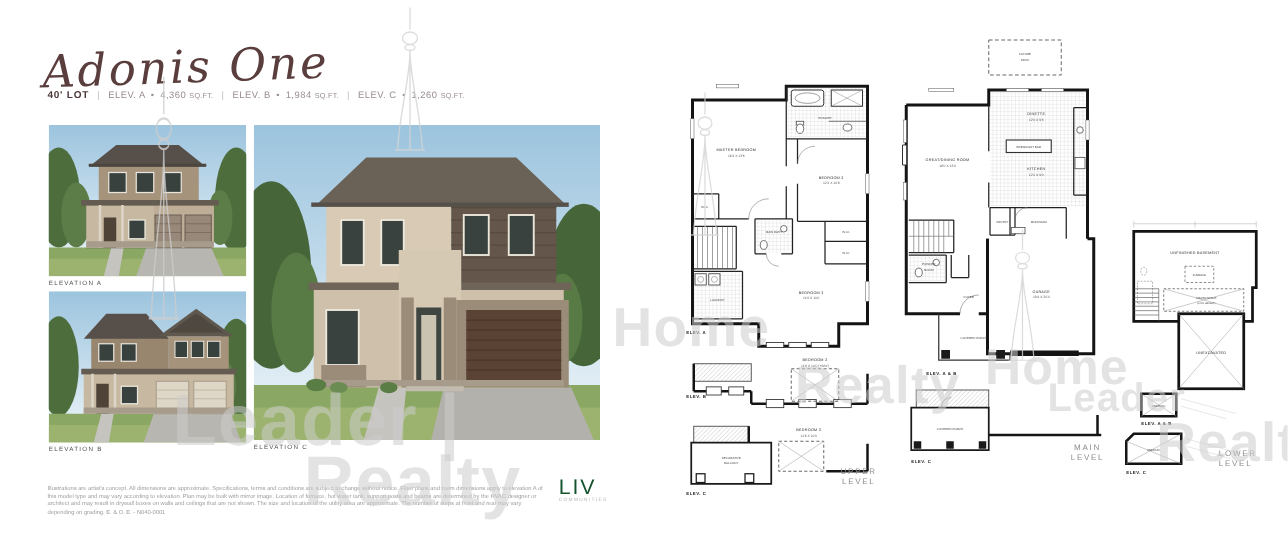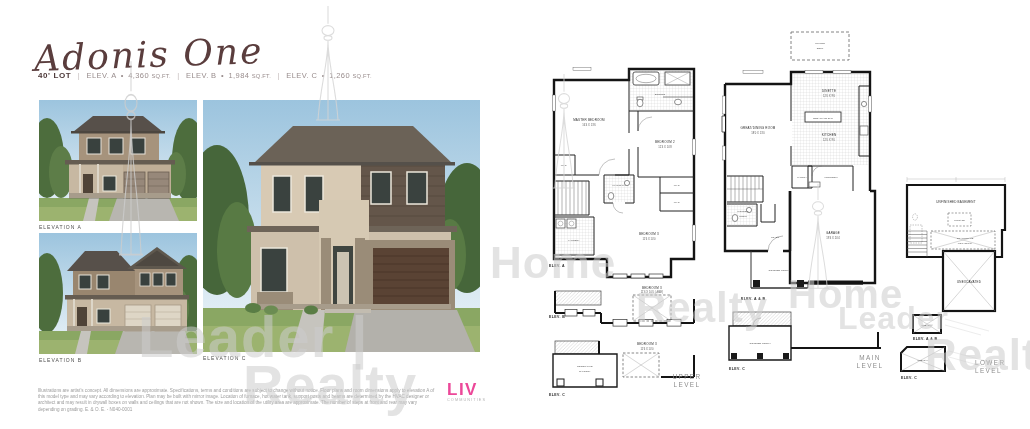--- a/index.html
+++ b/index.html
@@ -18,21 +18,21 @@
   figure.elev{position:absolute;margin:0;z-index:1}
   figure.elev svg{display:block}
   figure.elev figcaption{font-size:5px;color:#4f4f4f;letter-spacing:1px;margin-top:3px}
   .elev-a{left:39px;top:100px;width:158px}
   .elev-b{left:39px;top:233px;width:158px}
   .elev-c{left:203px;top:100px;width:277px}
   
   .disclaimer{left:38px;top:388px;width:398px;font-size:4.6px;line-height:6.2px;color:#9c9c9c;
               text-align:left;z-index:3}
   .logo{left:447px;top:382px;z-index:3;text-align:left}
-  .logo .liv{display:block;font-size:17px;font-weight:bold;color:#ec4899;letter-spacing:1.5px;line-height:15px}
+  .logo .liv{display:block;font-size:17px;font-weight:normal;color:#14532d;letter-spacing:1.5px;line-height:15px}
   .logo .liv-sub{display:block;font-size:3.8px;color:#b3b3b3;letter-spacing:1.1px;margin-top:1px}
   
   .plan{position:absolute;z-index:2}
   .plan-upper{left:543px;top:55px;width:165px;height:350px}
   .plan-main{left:713px;top:26px;width:180px;height:364px}
   .plan-lower{left:893px;top:173px;width:140px;height:230px}
   .plan svg{display:block;width:100%;height:100%}
   text{font-family:"Liberation Sans",sans-serif;fill:#333}
   .rs{font-size:3px;letter-spacing:.2px;text-anchor:middle;fill:#2e2e2e}
   .dm{font-size:2.7px;text-anchor:middle;fill:#5c5c5c}

